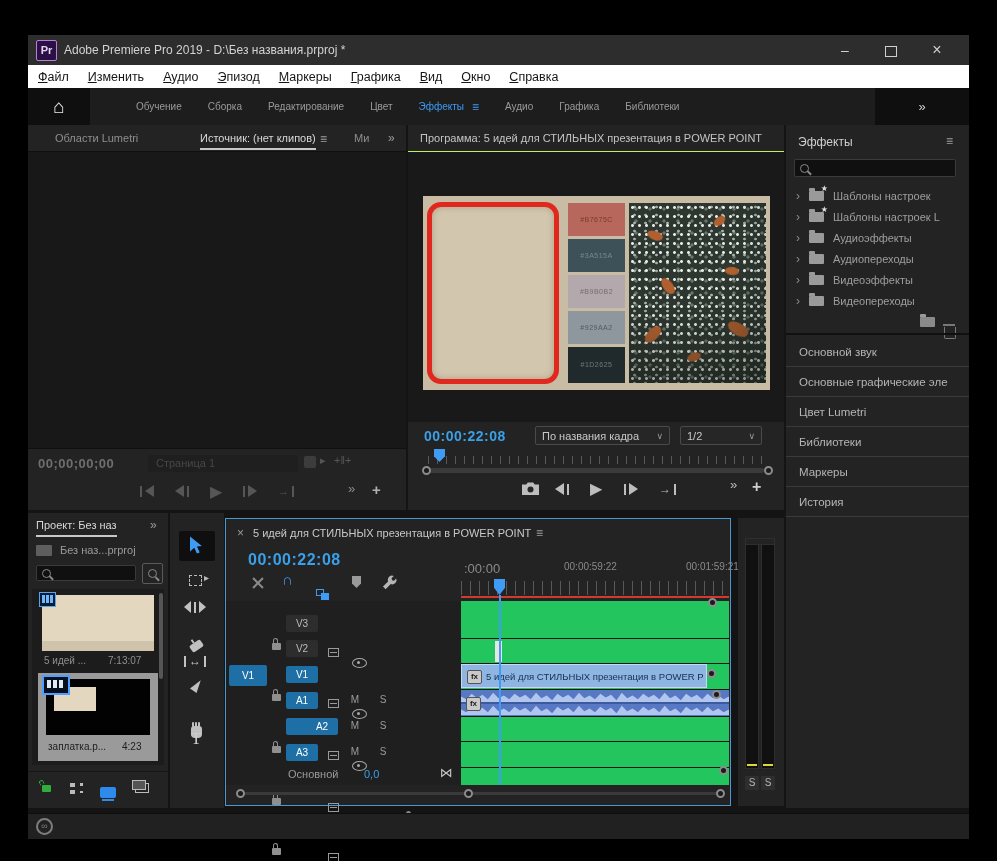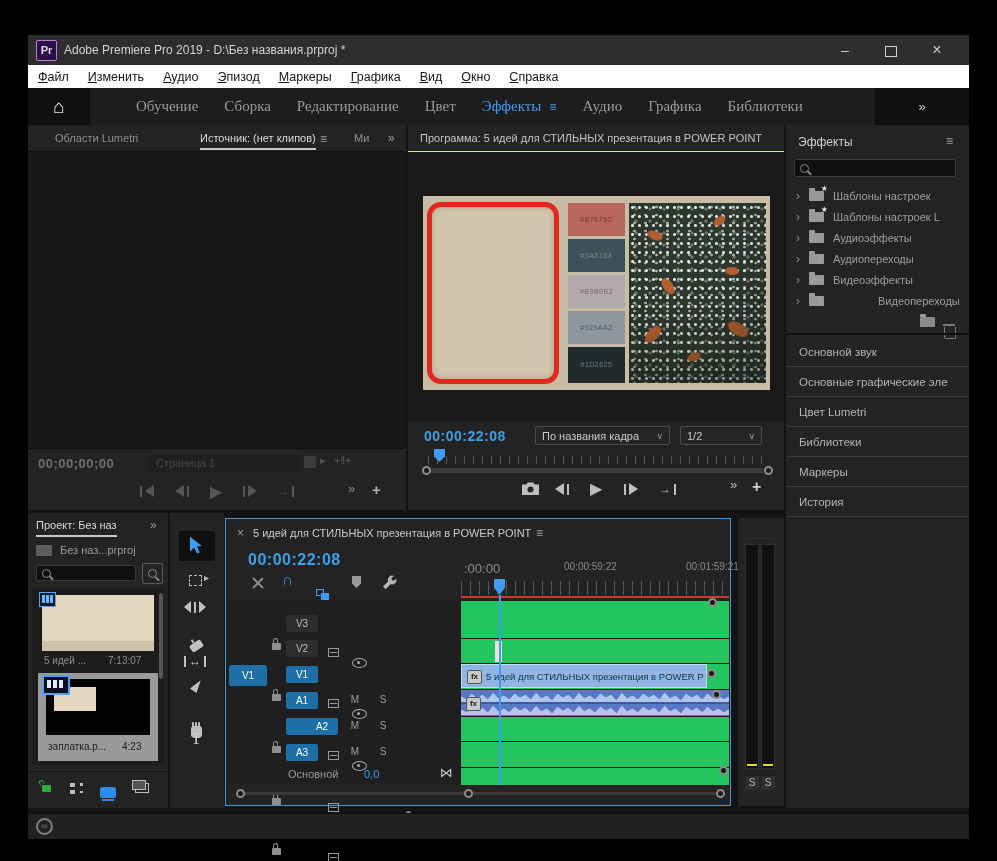--- a/index.html
+++ b/index.html
@@ -14,21 +14,21 @@
   .wtitle{left:36px;top:8px;color:#d2d2d2;font-size:12px;white-space:nowrap;}
   .wbtn{top:0;width:34px;height:30px;color:#cfcfcf;text-align:center;line-height:30px;font-size:14px;}
   .maxbox{display:inline-block;width:10px;height:9px;border:1px solid #cfcfcf;vertical-align:middle;}
   .menubar{left:0;top:30px;width:941px;height:23px;background:#ffffff;display:flex;align-items:center;
            padding-left:10px;box-sizing:border-box;gap:19px;}
   .menu-item{display:inline-block;color:#151515;font-size:12.5px;cursor:default;}
   .menu-item::first-letter{text-decoration:underline;}
   .wsbar{left:0;top:53px;width:941px;height:37px;background:#1d1d1d;}
   .homeblk{left:0;top:0;width:62px;height:37px;background:#0f0f0f;color:#e8e8e8;text-align:center;line-height:37px;font-size:19px;}
   .wstabs{left:62px;top:0;height:37px;right:94px;display:flex;align-items:center;gap:26px;padding-left:46px;}
-  .wstab{color:#9a9a9a;font-size:15px;white-space:nowrap;font-family:Liberation Serif, serif;}
+  .wstab{color:#9a9a9a;font-size:10px;white-space:nowrap;}
   .wstab.active{color:#3f9bf4;}
   .ws-menu{color:#3f9bf4;font-size:12px;margin-left:-18px;}
   .wsovf{left:847px;top:0;width:94px;height:37px;background:#0f0f0f;color:#cccccc;text-align:center;line-height:37px;font-size:13px;}
   
   .panel{background:#232323;}
   .tabtxt{font-size:11px;color:#8e8e8e;white-space:nowrap;}
   .tabtxt.active{color:#d8d8d8;border-bottom:2px solid #c8c8c8;padding-bottom:4px;}
   .hamb{color:#a0a0a0;font-size:12px;}
   .chev2{color:#9a9a9a;font-size:12px;}
   .tc-blue{color:#3aa0e8;font-weight:bold;letter-spacing:.5px;}
@@ -298,21 +298,21 @@
             <span style="color:#9e9e9e;font-size:11px;">Аудиопереходы</span>
           </div>
       <div style="display:flex;align-items:center;height:21px;gap:9px;padding-left:6px;">
             <span style="color:#8a8a8a;font-size:12px;">›</span>
             <span class="folder"></span>
             <span style="color:#9e9e9e;font-size:11px;">Видеоэффекты</span>
           </div>
       <div style="display:flex;align-items:center;height:21px;gap:9px;padding-left:6px;">
             <span style="color:#8a8a8a;font-size:12px;">›</span>
             <span class="folder"></span>
-            <span style="color:#9e9e9e;font-size:11px;margin-left:45px;">Видеопереходы</span>
+            <span style="color:#9e9e9e;font-size:11px;">Видеопереходы</span>
           </div>
     </div>
     <div class="ab folder" style="left:134px;top:192px;background:#8a8a8a;"></div>
     <div class="ab trash" style="left:158px;top:189px;"></div>
     <div class="ab hair" style="left:0;top:208px;width:183px;height:2px;background:#101010;"></div>
 
     <div class="ab" style="left:0;top:212px;width:183px;">
       <div class="sidetab">
             <span>Основной звук</span>
           </div>

